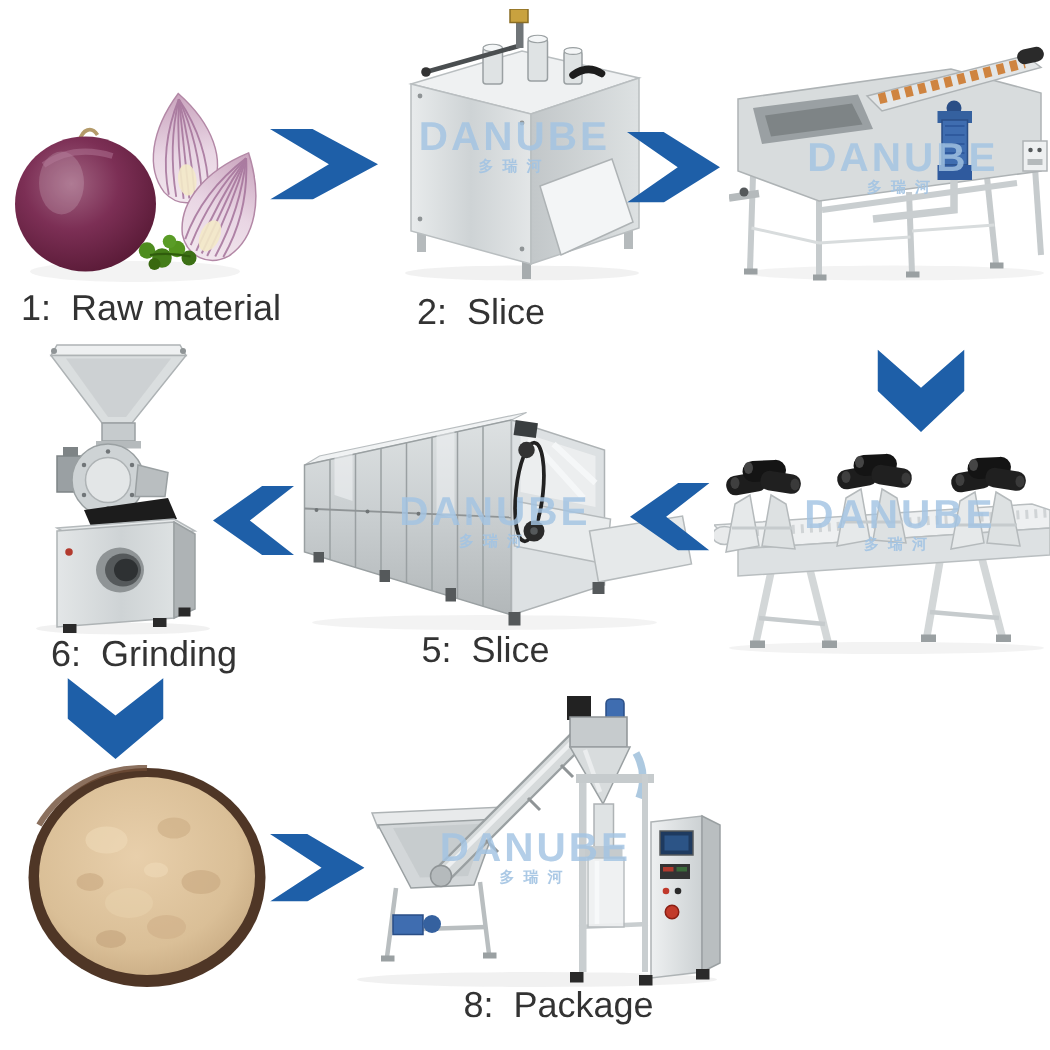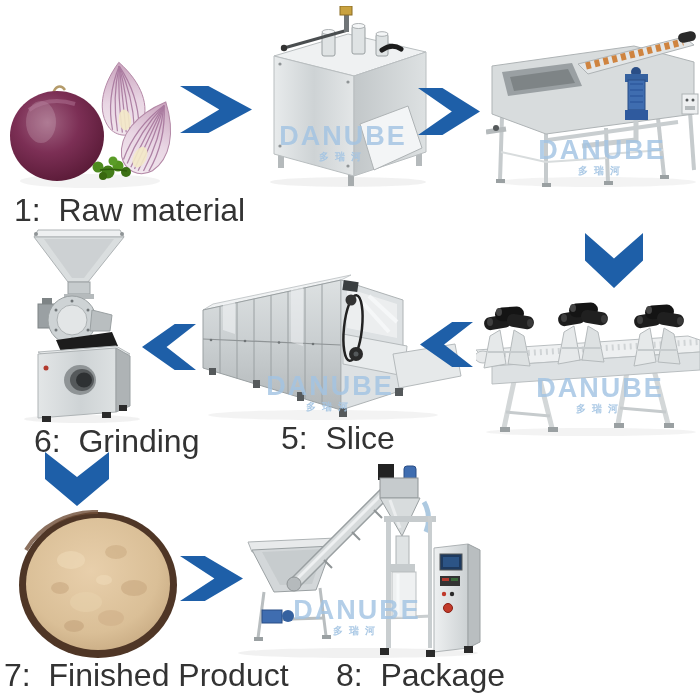--- a/index.html
+++ b/index.html
@@ -4,31 +4,30 @@
 <style>
   * { margin:0; padding:0; box-sizing:border-box; }
   html,body { background:#ffffff; }
   #canvas {
     position:relative; width:700px; height:700px; background:#fff;
     overflow:hidden; font-family:"Liberation Sans", sans-serif;
   }
   .stage { position:absolute; }
   .stage svg { display:block; width:100%; height:100%; }
   .step-label {
-    position:absolute; font-size:32px; color:#333333;
+    position:absolute; font-size:24px; color:#333333;
     white-space:pre; letter-spacing:0; line-height:1.1;
   }
   .arrow { position:absolute; }
   .arrow svg { display:block; width:100%; height:100%; }
   .arrow polygon { fill: var(--arrow-color, #1e5fa8); }
   .wm {
     position:absolute; width:150px; text-align:center;
     color: var(--wm-color, #a3c4e3); font-weight:bold; line-height:1;
     pointer-events:none;
-    margin-top:45px;
   }
   .wm .lat { display:block; font-size:27px; letter-spacing:2px; opacity:.82; }
   .wm .cjk { display:block; font-size:10px; letter-spacing:6px; margin-top:2px; opacity:.9;font-family:Liberation Serif, serif; }
 </style>
 </head>
 <body>
 
 <div id="canvas" style="background: rgb(255, 255, 255);">
 
   <div class="stage" style="left:5px;top:40px;width:172px;height:150px;">
@@ -439,18 +438,18 @@
         <polygon points="0,0 0,27 30,54 60,27 60,0 30,25"></polygon>
       </svg>
   </div>
   <div class="arrow" style="left:180px;top:556px;width:63px;height:45px;">
     <svg viewBox="0 0 66 47" preserveAspectRatio="none">
         <polygon points="0,0 26,0 66,23.5 26,47 0,47 36,23.5"></polygon>
       </svg>
   </div>
 
   <div class="step-label" style="left:14px;top:193px;">1:  Raw material</div>
+  <div class="step-label" style="left:278px;top:196px;">2:  Slice</div>
   <div class="step-label" style="left:281px;top:421px;">5:  Slice</div>
   <div class="step-label" style="left:34px;top:424px;text-align:right;">6:  Grinding</div>
-  <div class="step-label" style="left:4px;top:658px;">7:  Finished Product</div>
-  <div class="step-label" style="left:309px;top:658px;margin-left:27px;">8:  Package</div>
+  <div class="step-label" style="left:309px;top:658px;">8:  Package</div>
 
 </div>
 
 </body></html>

